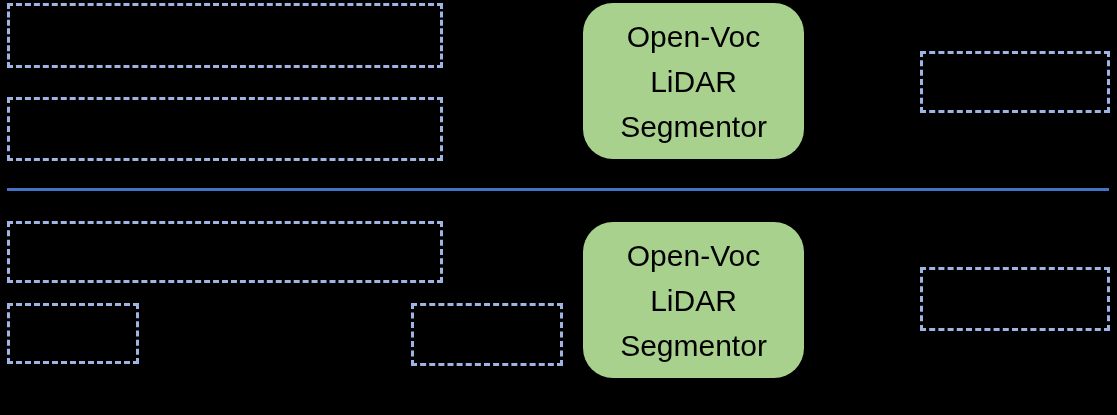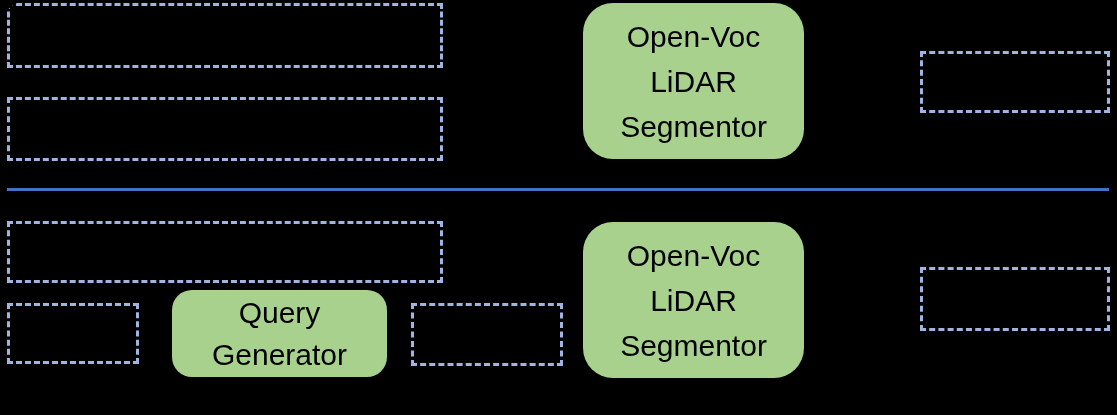--- a/index.html
+++ b/index.html
@@ -14,21 +14,20 @@
     padding: 0;
     background: var(--background);
   }
   .canvas {
     position: relative;
     width: 1117px;
     height: 415px;
     background: var(--background);
     font-family: "Liberation Sans", sans-serif;
     overflow: hidden;
-    border-radius: 30px;
   }
   .dashed-box {
     position: absolute;
     box-sizing: border-box;
     border: 3px dashed var(--dashed-box-border);
     background: transparent;
   }
   .green-box {
     position: absolute;
     box-sizing: border-box;
@@ -82,24 +81,20 @@
   </div>
 
   <div class="dashed-box box-a3"></div>
 
   <div class="divider"></div>
 
   <div class="dashed-box box-b1"></div>
 
   <div class="dashed-box box-b2"></div>
 
-  <div class="green-box qg">
-    <div class="line">Query</div>
-    <div class="line">Generator</div>
-  </div>
 
   <div class="dashed-box box-b3"></div>
 
   <div class="green-box green-b">
     <div class="line">Open-Voc</div>
     <div class="line">LiDAR</div>
     <div class="line">Segmentor</div>
   </div>
 
   <div class="dashed-box box-b4"></div>

